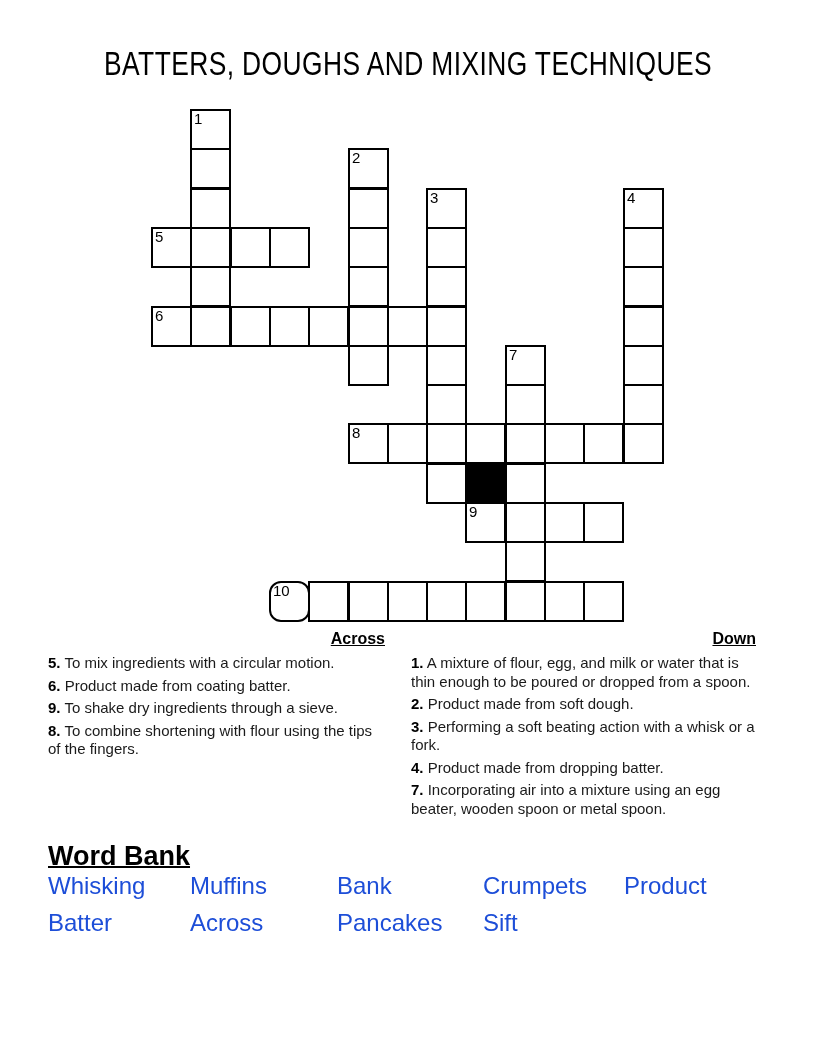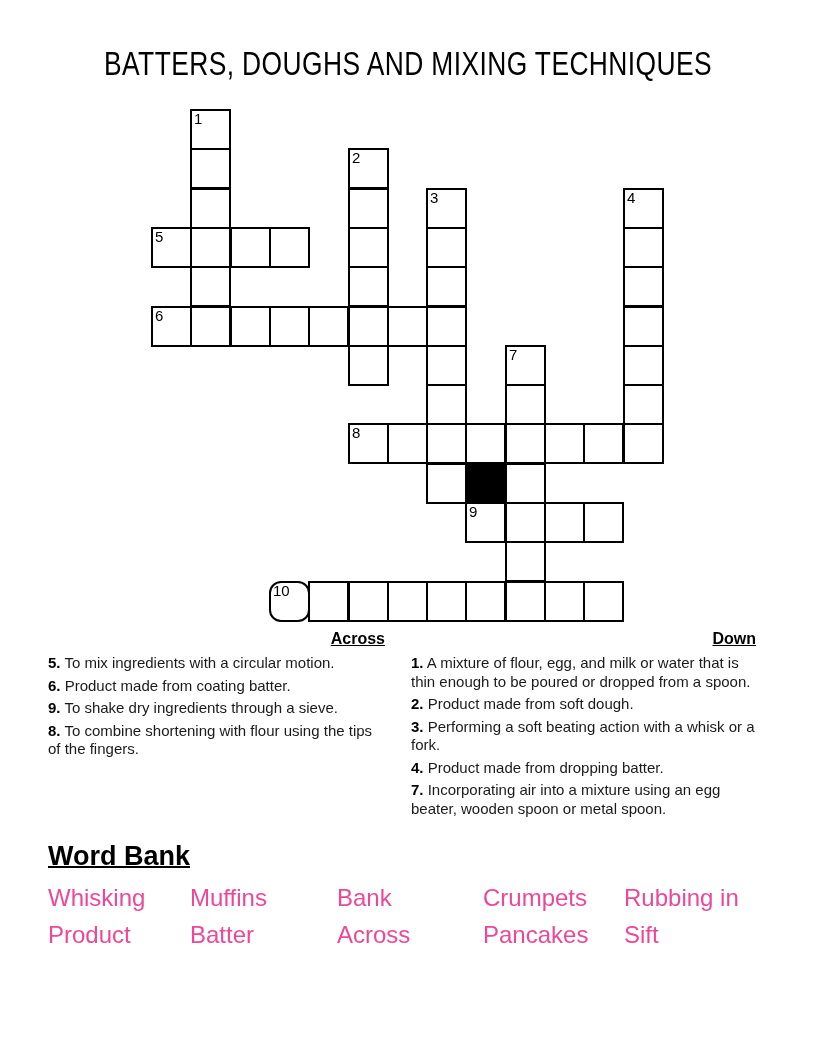--- a/index.html
+++ b/index.html
@@ -25,21 +25,21 @@
   .clue-heading{font-size:16px;font-weight:bold;text-decoration:underline;color:#000;
                 line-height:19px;margin:0 0 6px 0;text-align:right;}
   .clue{margin:0 0 4px 0;}
   .clue .clue-num{font-weight:bold;color:#000;}
 
   
   .wordbank{position:absolute;left:48px;top:841px;width:740px;}
   .wb-heading{font-size:27px;font-weight:bold;color:#000;line-height:31px;
               text-decoration:underline;text-decoration-thickness:2px;}
   .wb-grid{display:grid;grid-template-columns:142px 147px 146px 141px auto;
-           row-gap:9px;margin-top:12px;font-size:24px;line-height:28px;color:#ec4899;}
+           row-gap:9px;font-size:24px;line-height:28px;color:#1d4ed8;}
 </style>
 </head>
 <body>
 
 <div class="page">
 
   <h1 class="title">BATTERS, DOUGHS AND MIXING TECHNIQUES</h1>
 
   <div class="grid" id="grid">
       <div class="cell" style="left: 39px; top: 0px;">
@@ -140,21 +140,20 @@
       <p class="clue"><span class="clue-num">7.</span><span> Incorporating air into a mixture using an egg beater, wooden spoon or metal spoon.</span></p>
     </div>
 
   <div class="wordbank">
     <div class="wb-heading">Word Bank</div>
     <div class="wb-grid" id="wb-grid">
         <span class="wb-word">Whisking</span>
         <span class="wb-word">Muffins</span>
         <span class="wb-word">Bank</span>
         <span class="wb-word">Crumpets</span>
-        <span class="wb-word">Rubbing in</span>
         <span class="wb-word">Product</span>
         <span class="wb-word">Batter</span>
         <span class="wb-word">Across</span>
         <span class="wb-word">Pancakes</span>
         <span class="wb-word">Sift</span>
       </div>
   </div>
 
 </div>
 

